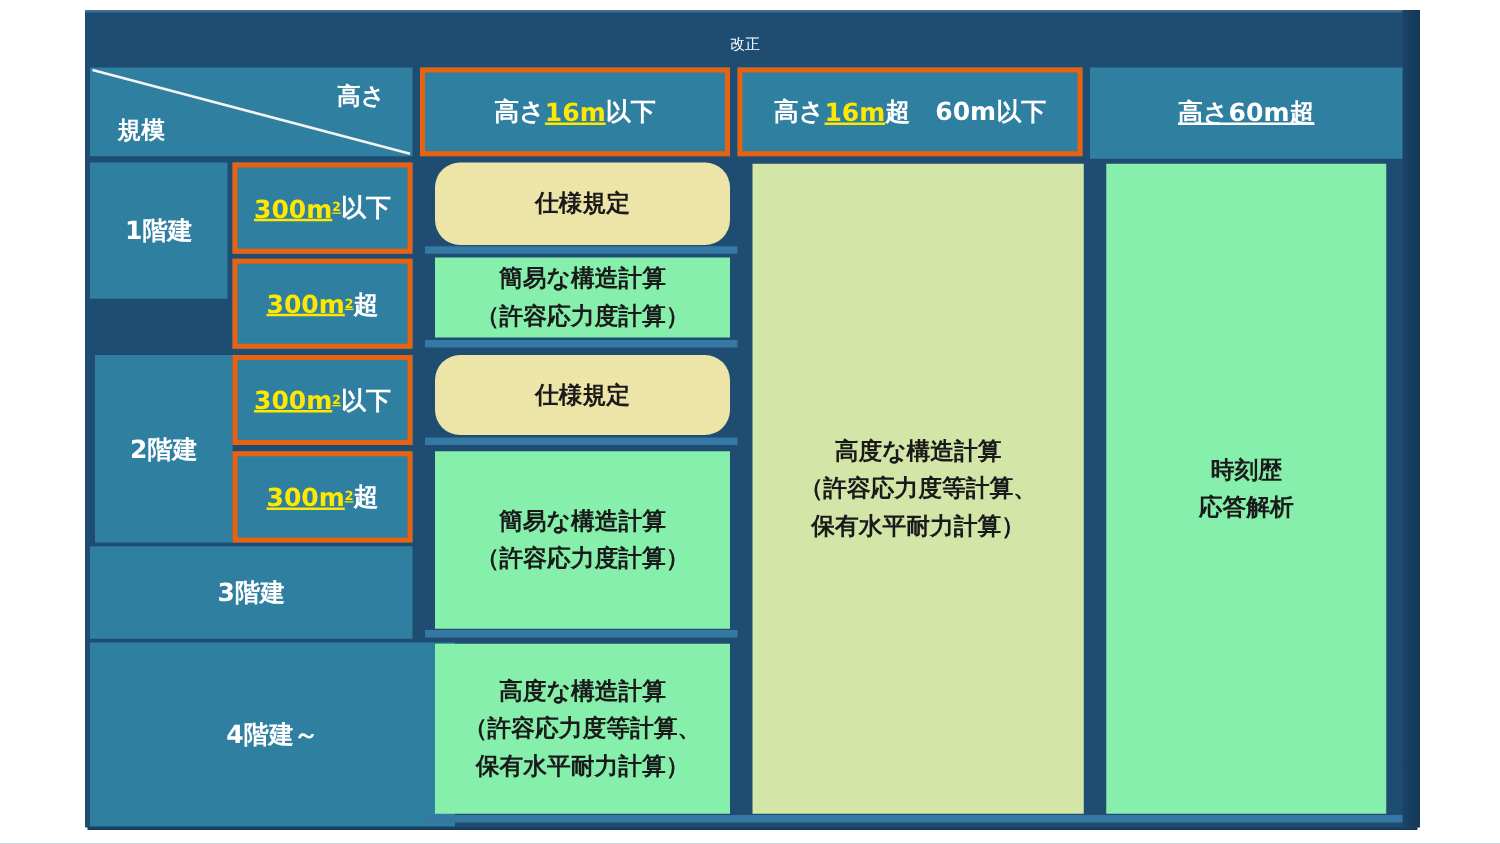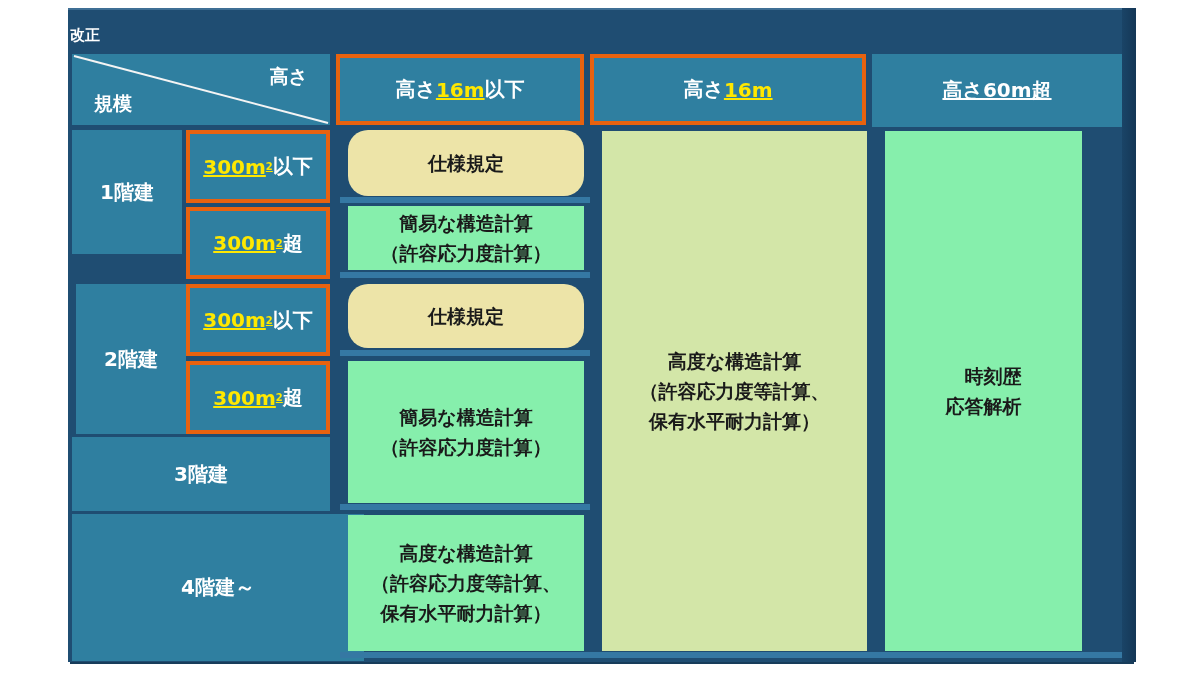--- a/index.html
+++ b/index.html
@@ -14,21 +14,21 @@
   }
   .frame-top-bevel {
     position:absolute; left:68px; top:8px; width:1064px; height:4px; background:#3f6f95;
   }
   .frame-side-bevel {
     position:absolute; left:1122px; top:8px; width:14px; height:654px;
     background:linear-gradient(90deg,#1a4467,#143756);
   }
   .title-bar {
     position:absolute; left:70px; top:22px; width:1052px; height:26px;
-    color:#ffffff; font-weight:bold; font-size:15px; text-align:left; line-height:26px;
+    color:#ffffff; font-weight:normal; font-size:12px; text-align:center; line-height:26px;
   }
   .cell {
     position:absolute; box-sizing:border-box; display:flex; align-items:center; justify-content:center;
     text-align:center; font-weight:bold;
   }
   .blue { background:#2f7fa0; color:#ffffff; }
   .orange-border { border:4px solid #e8620f; }
   .beige { background:#ede4a8; color:#1a1a1a;border-radius:20px; }
   .lightyellow { background:#86efac; color:#1a1a1a; }
   .green { background:#d3e6a8; color:#1a1a1a; }
@@ -57,26 +57,27 @@
 </div>
 
 <div class="cell blue orange-border h-text" style="left:336px; top:54px; width:248px; height:71px;">
   <span>高さ</span>
     <span class="yl">16m</span>
     <span>以下</span>
 </div>
 <div class="cell blue orange-border h-text" style="left:590px; top:54px; width:276px; height:71px;">
   <span>高さ</span>
     <span class="yl">16m</span>
+    <span>超　60m以下</span>
 </div>
 <div class="cell blue h-text" style="left:872px; top:54px; width:250px; height:73px;text-decoration:underline;">
   <span>高さ60m超</span>
 </div>
 
-<div class="cell blue h-text" style="left:72px; top:130px; width:110px; height:124px;">
+<div class="cell blue h-text" style="left:72px; top:130px; width:110px; height:109px;">
   <span>1階建</span>
 </div>
 <div class="cell blue orange-border h-text" style="left:186px; top:130px; width:144px; height:73px;">
   <span class="yl">300m</span>
     <span class="yl sup">2</span>
     <span>以下</span>
 </div>
 <div class="cell blue orange-border h-text" style="left:186px; top:207px; width:144px; height:72px;">
   <span class="yl">300m</span>
     <span class="yl sup">2</span>
@@ -116,14 +117,14 @@
 <div class="shelf" style="left:340px; top:504px; width:250px;"></div>
 <div class="cell lightyellow c-text" style="left:348px; top:515px; width:236px; height:136px;">高度な構造計算
 （許容応力度等計算、
 保有水平耐力計算）</div>
 <div class="shelf" style="left:340px; top:652px; width:782px;"></div>
 
 <div class="cell green c-text" style="left:602px; top:131px; width:265px; height:520px;">高度な構造計算
 （許容応力度等計算、
 保有水平耐力計算）</div>
 
-<div class="cell lightyellow c-text" style="left:885px; top:131px; width:197px; height:520px;text-align:right;">時刻歴
+<div class="cell lightyellow c-text" style="left:885px; top:131px; width:224px; height:520px;">時刻歴
 応答解析</div>
 
 </body></html>

